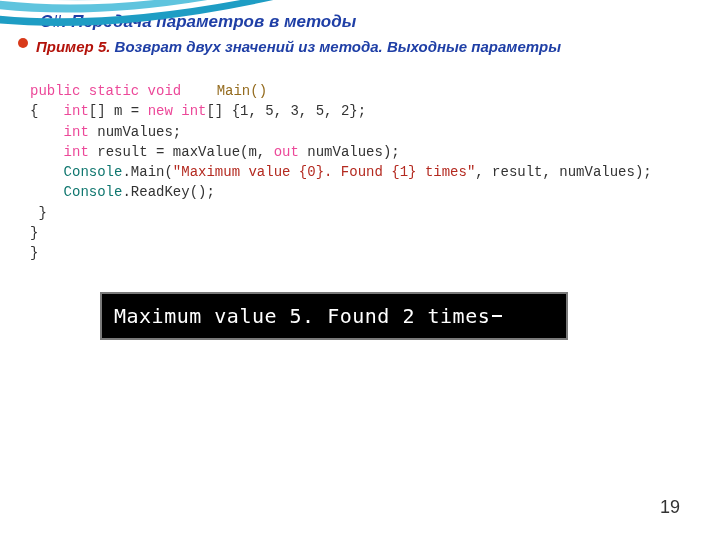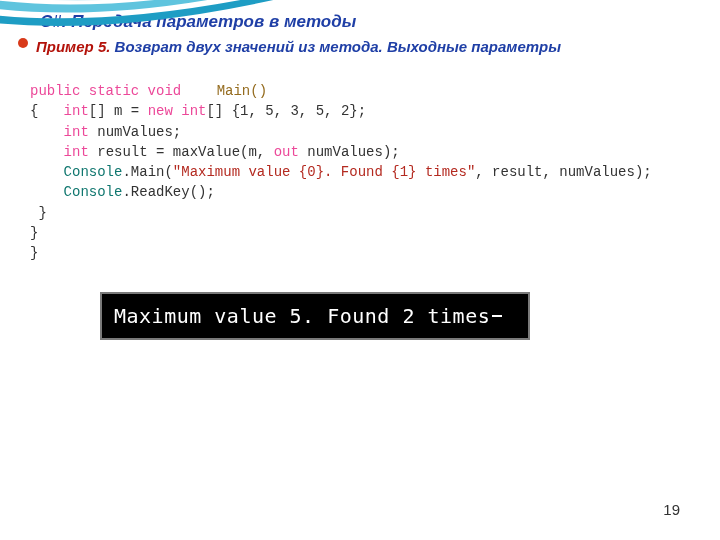--- a/index.html
+++ b/index.html
@@ -55,42 +55,42 @@
     line-height: 1.45;
     white-space: pre;
     color: #333;
   }
   .kw { color: #ec4899; }
   .mth { color: #946b1e; margin-left: 27px; }
   .typ { color: #0f766e; }
   .str { color: #b42a20; }
   .console-box {
     margin: 28px 0 0 100px;
-    width: 430px;
+    width: 468px;
     background: #000;
     border: 2px solid #7a7a7a;
     padding: 10px 12px;
     font-family: "Consolas", "Lucida Console", monospace;
     font-size: 20px;
     color: #fff;
     letter-spacing: 0.5px;
     display: flex;
     align-items: center;
   }
   .cursor {
     display: inline-block;
     width: 10px;
     border-bottom: 2px solid #fff;
     margin-left: 2px;
   }
   .page-num {
     position: absolute;
     right: 40px;
     bottom: 22px;
-    font-size: 15px;
+    font-size: 18px;
     color: #333;
   }
 </style>
 </head>
 <body>
 
 <svg class="swoosh" viewBox="0 0 420 120">
   <path d="M0,40 Q180,90 420,18 L420,10 Q180,78 0,28 Z" fill="#bfe6f2"></path>
   <path d="M0,55 Q170,100 420,30 L420,24 Q170,92 0,46 Z" fill="#5fc4de"></path>
   <path d="M0,70 Q160,112 420,44 L420,38 Q160,104 0,62 Z" fill="#1e9dc4"></path>

